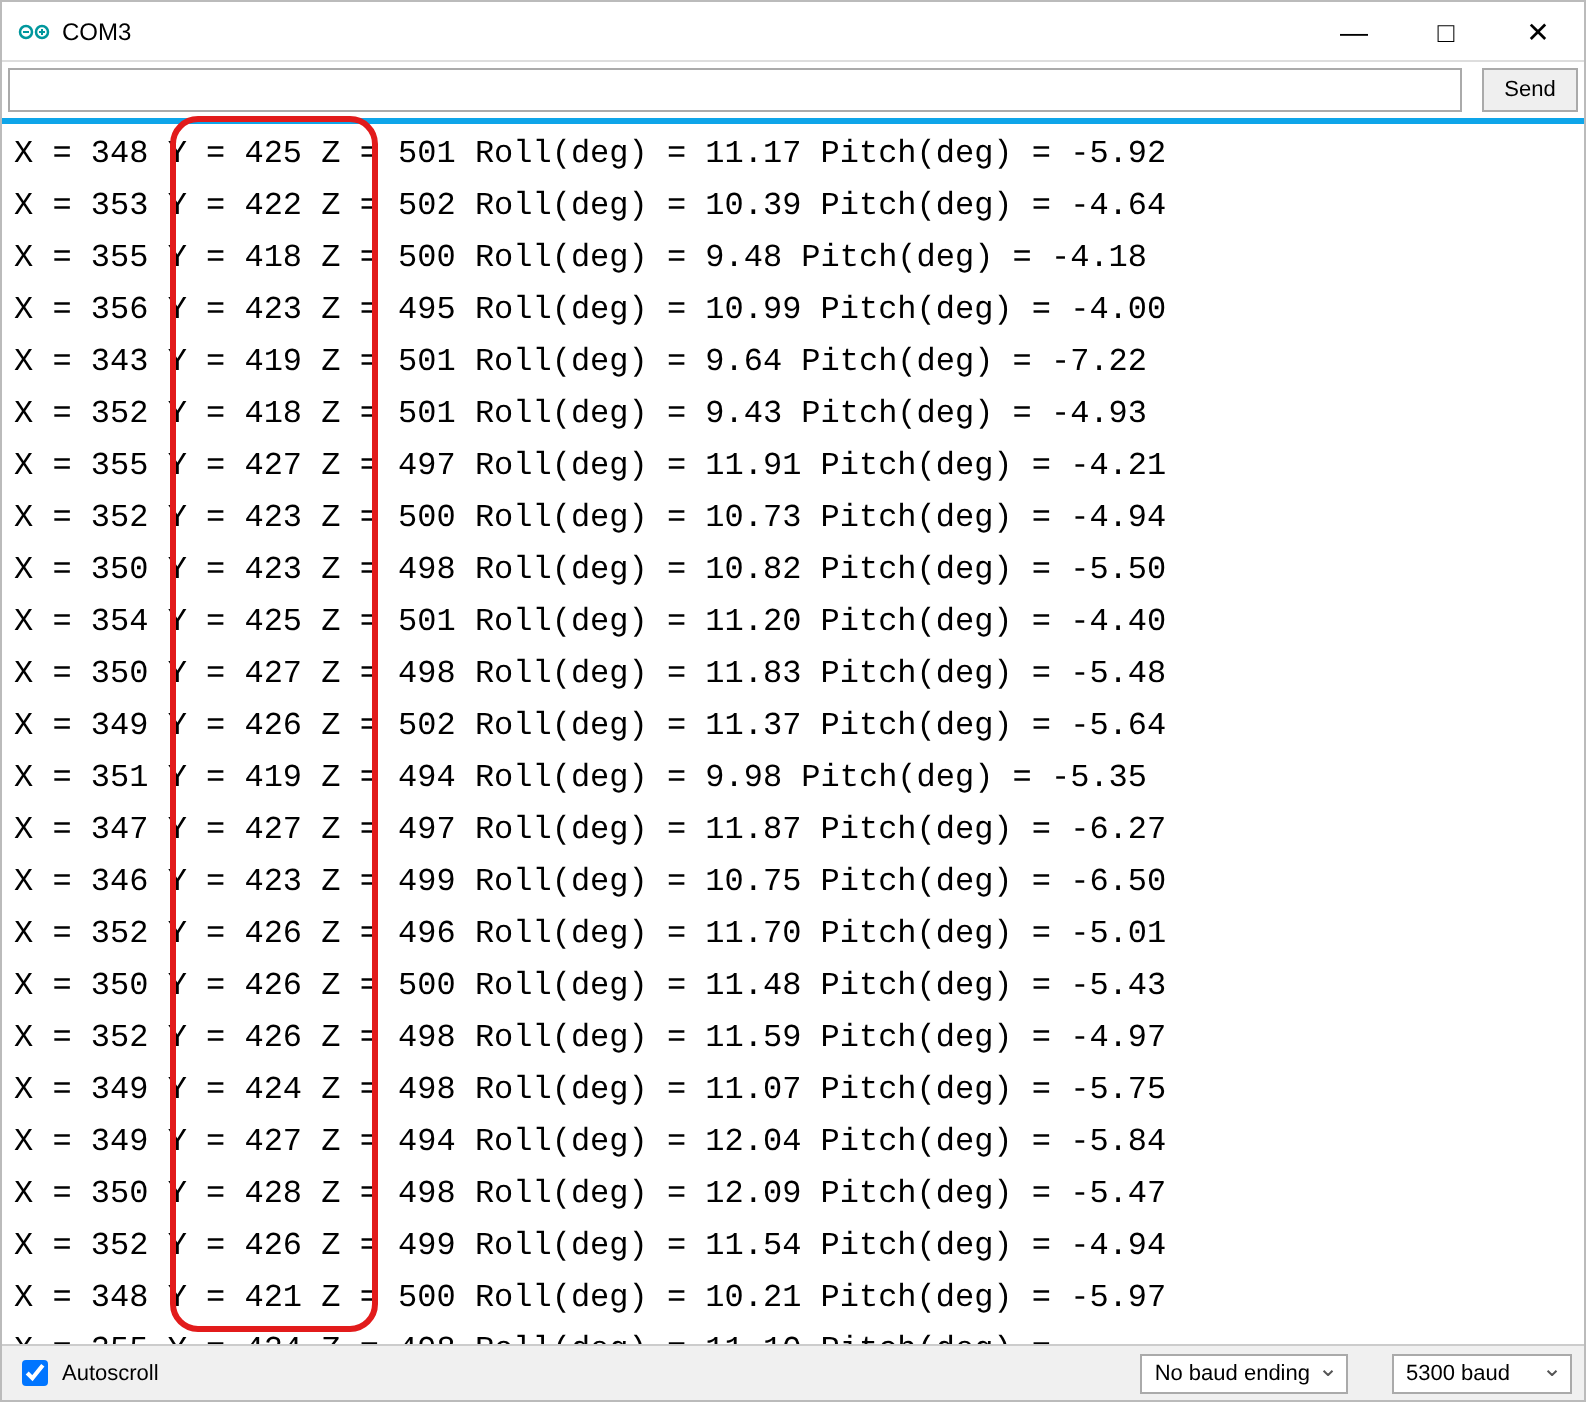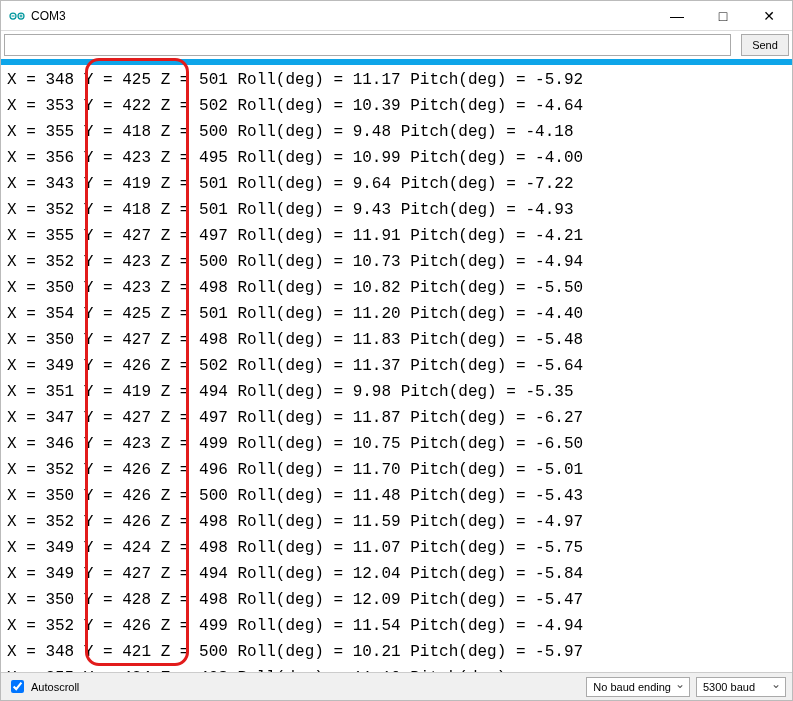--- a/index.html
+++ b/index.html
@@ -55,21 +55,21 @@
     align-items: center;
     justify-content: center;
     color: #000;
     font-size: 14px;
     font-family: "Segoe UI Symbol", sans-serif;
   }
   .send-row {
     display: flex;
     padding: 3px;
     gap: 10px;
-    border-bottom: 6px solid #0ea5e9;
+    border-bottom: 3px solid #0ea5e9;
   }
   .send-input {
     flex: 1;
     height: 22px;
     border: 1px solid #aaa;
     padding: 2px 4px;
     font-size: 12px;
     outline: none;
   }
   .send-btn {
@@ -101,21 +101,21 @@
   .terminal::-webkit-scrollbar { width: 17px; }
   .terminal::-webkit-scrollbar-track { background: #f0f0f0; }
   .terminal::-webkit-scrollbar-thumb { background: #c2c2c2; border: 1px solid #a8a8a8; }
   .terminal::-webkit-scrollbar-button { background: #f0f0f0; height: 17px; border: 1px solid #d0d0d0; }
   .bottom-bar {
     height: 28px;
     border-top: 1px solid #ccc;
     display: flex;
     align-items: center;
     padding: 0 6px;
-    gap: 6px;
+    gap: 22px;
     background: #f0f0f0;
   }
   .autoscroll {
     display: flex;
     align-items: center;
     gap: 4px;
     flex: 1;
     font-size: 11px;
   }
   .autoscroll input { width: 13px; height: 13px; }

